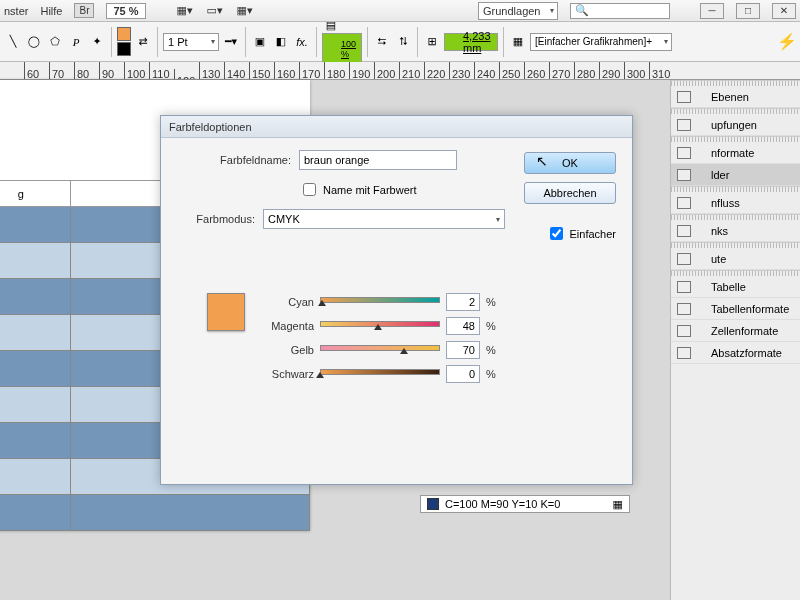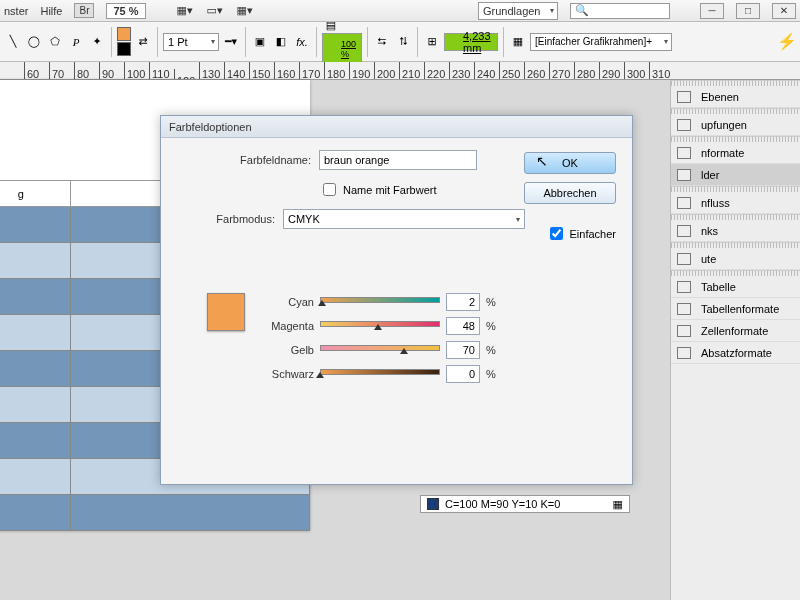--- a/index.html
+++ b/index.html
@@ -33,32 +33,32 @@
 .doc-page { position: absolute; top: 0; left: -30px; width: 340px; background: #fff; box-shadow: 0 0 3px rgba(0,0,0,0.3); }
 .cal-table { border-collapse: collapse; width: 100%; margin-top: 100px; }
 .cal-table th { border: 1px solid #999; padding: 6px 10px; background: #fff; font-weight: normal; text-align: center; height: 26px; }
 .cal-table td { border: 1px solid #888; height: 36px; }
 .cal-table tbody tr:nth-child(odd) td { background: #7496b8; }
 .cal-table tbody tr:nth-child(even) td { background: #c3d4e5; }
 
 
 .panels-col { position: absolute; right: 0; top: 80px; width: 130px; bottom: 0; background: #ededed; border-left: 1px solid #bbb; }
 .panel-grip { height: 6px; background: repeating-linear-gradient(90deg,#bbb,#bbb 1px,transparent 1px,transparent 3px); border-top: 1px solid #ccc; }
-.panel-item { display: flex; align-items: center; gap: 10px; height: 22px; padding: 0 6px; border-bottom: 1px solid #ddd; cursor: pointer; white-space: nowrap; overflow: hidden; }
+.panel-item { display: flex; align-items: center; gap: 20px; height: 22px; padding: 0 6px; border-bottom: 1px solid #ddd; cursor: pointer; white-space: nowrap; overflow: hidden; }
 .panel-item.selected { background: #d0d0d0; }
 .panel-icon { width: 14px; height: 12px; border: 1px solid #777; background: #eee; flex-shrink: 0; }
 
 
 .swatch-status { position: absolute; top: 495px; left: 420px; height: 18px; background: #fff; border: 1px solid #999; display: flex; align-items: center; padding: 0 6px; gap: 6px; font-size: 10px; z-index: 5; }
 .swatch-status .sq { width: 12px; height: 12px; background: #1a3d7a; border: 1px solid #333; }
 
 
 .dialog { position: absolute; left: 160px; top: 115px; width: 473px; height: 370px; background: #f4f4f4; border: 1px solid #8ca0b8; box-shadow: 0 0 10px rgba(0,0,0,0.25); z-index: 20; }
 .dialog-title { height: 22px; background: linear-gradient(#ebf0f6,#dbe2ea); border-bottom: 1px solid #b8c4d4; display: flex; align-items: center; padding: 0 8px; color: #333; }
-.dialog-body { position: relative; padding: 12px 28px; height: calc(100% - 22px); }
+.dialog-body { position: relative; padding: 12px 8px; height: calc(100% - 22px); }
 .form-row { display: flex; align-items: center; margin-bottom: 10px; }
 .form-label { width: 130px; text-align: right; padding-right: 8px; color: #333; }
 .text-input { border: 1px solid #9aa7b8; background: #fff; height: 20px; padding: 0 4px; }
 .combo { border: 1px solid #9aa7b8; background: #fff; height: 20px; padding: 0 16px 0 4px; position: relative; display: flex; align-items: center; }
 .combo::after { content: "▾"; position: absolute; right: 4px; font-size: 8px; color: #555; }
 .check-row { display: flex; align-items: center; gap: 4px; margin-left: 130px; margin-bottom: 10px; }
 .swatch-preview { width: 38px; height: 38px; border: 1px solid #888; background: #f2a050; position: absolute; left: 46px; top: 155px; box-shadow: 0 1px 2px rgba(0,0,0,0.3); }
 .slider-block { position: absolute; left: 95px; top: 152px; }
 .slider-row { display: flex; align-items: center; height: 24px; gap: 6px; }
 .slider-label { width: 58px; text-align: right; color: #333; }

